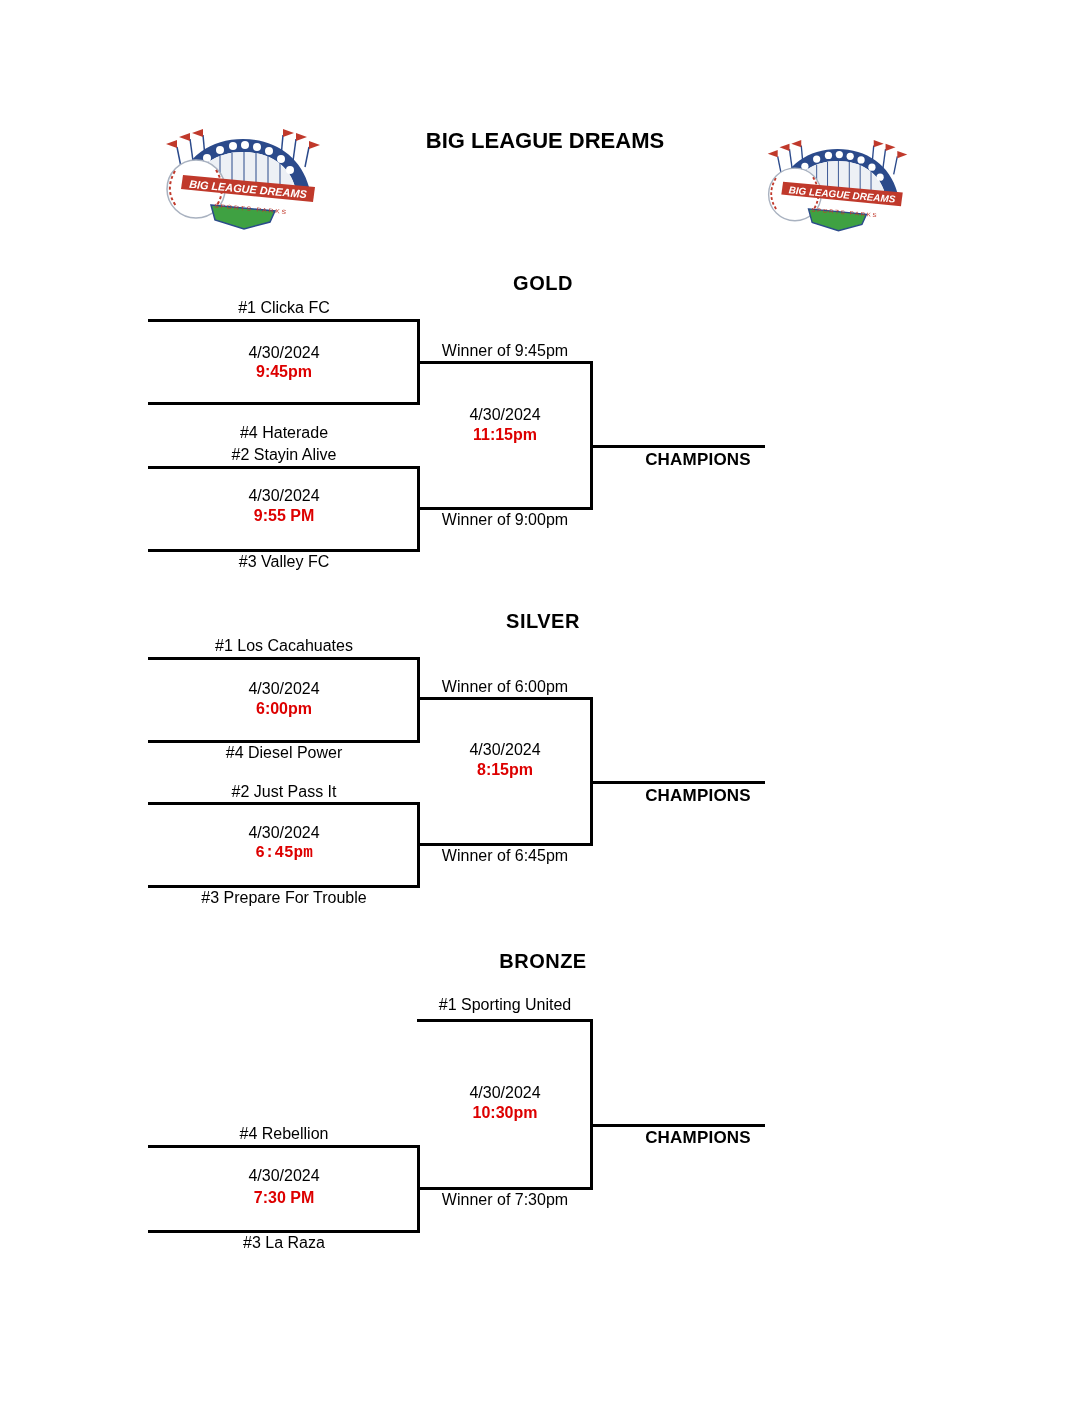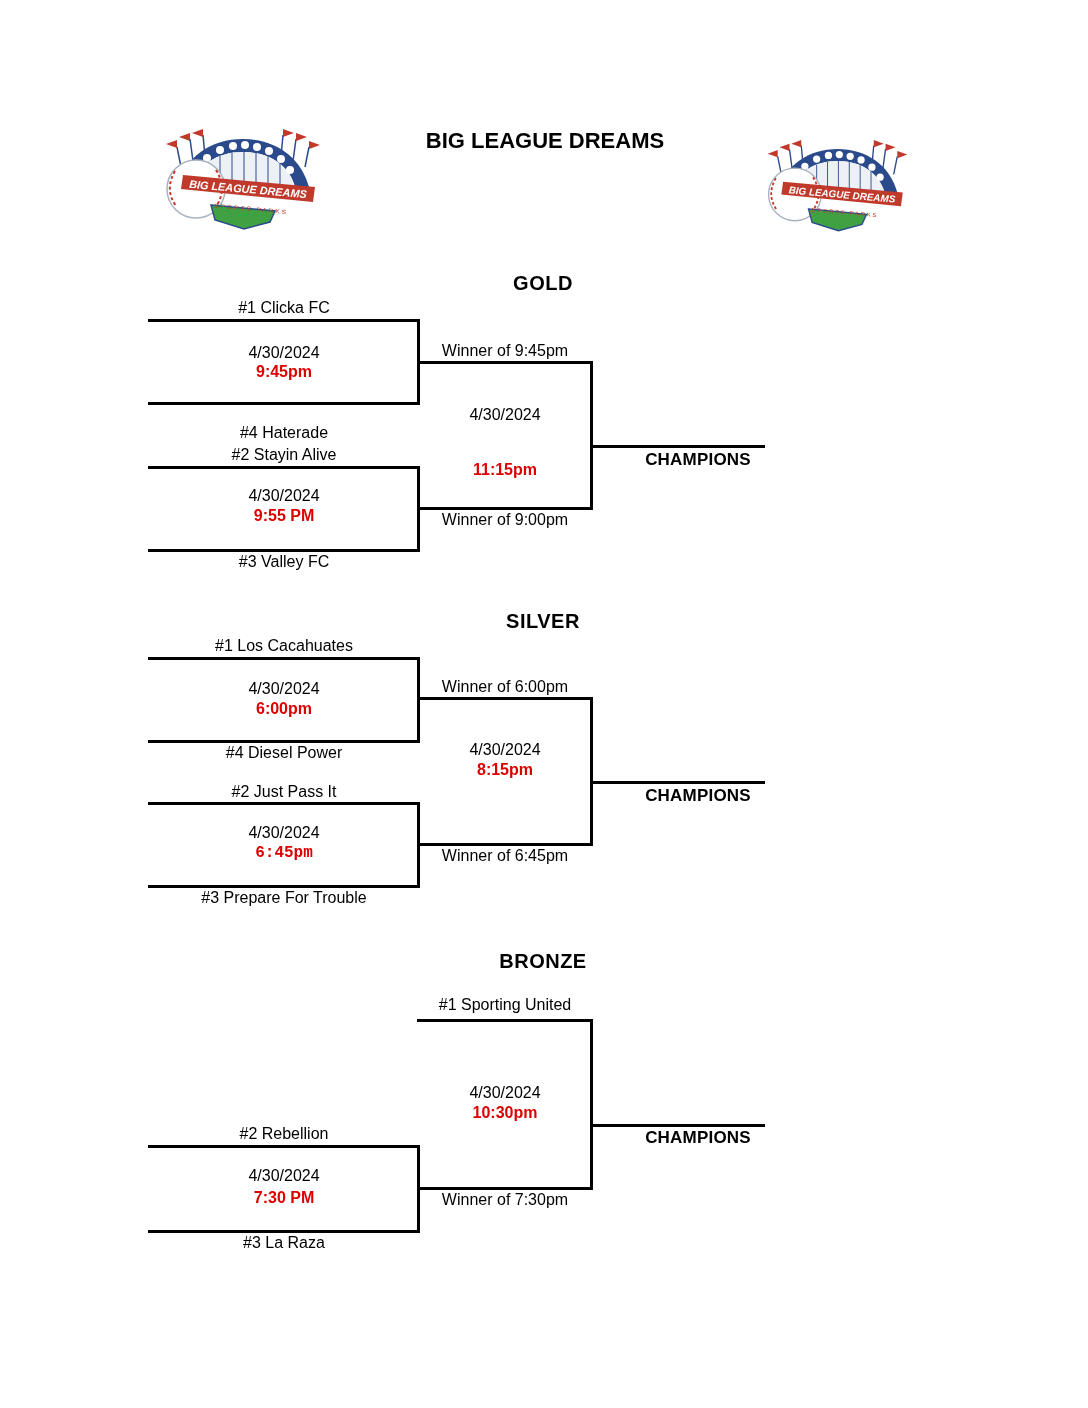--- a/index.html
+++ b/index.html
@@ -144,21 +144,21 @@
   <div class="hl" style="left:148px;top:466px;width:272px;"></div>
   <div class="lbl" style="left:148px;top:488px;width:272px;">4/30/2024</div>
   <div class="lbl time" style="left:148px;top:508px;width:272px;">9:55 PM</div>
   <div class="hl" style="left:148px;top:549px;width:272px;"></div>
   <div class="lbl" style="left:148px;top:554px;width:272px;">#3 Valley FC</div>
   <div class="vl" style="left:417px;top:466px;height:86px;"></div>
 
   <div class="lbl" style="left:420px;top:343px;width:170px;">Winner of 9:45pm</div>
   <div class="hl" style="left:417px;top:361px;width:176px;"></div>
   <div class="lbl" style="left:420px;top:407px;width:170px;">4/30/2024</div>
-  <div class="lbl time" style="left:420px;top:427px;width:170px;margin-top:35px;">11:15pm</div>
+  <div class="lbl time" style="left:420px;top:427px;width:170px;">11:15pm</div>
   <div class="hl" style="left:417px;top:507px;width:176px;"></div>
   <div class="lbl" style="left:420px;top:512px;width:170px;">Winner of 9:00pm</div>
   <div class="vl" style="left:590px;top:361px;height:149px;"></div>
 
   <div class="hl" style="left:590px;top:445px;width:175px;"></div>
   <div class="champ" style="left:593px;top:450px;width:172px;">CHAMPIONS</div>
 
   <div class="sec-title" style="left:418px;top:610px;width:250px;">SILVER</div>
 
   <div class="lbl" style="left:148px;top:638px;width:272px;">#1 Los Cacahuates</div>
@@ -193,21 +193,21 @@
   <div class="lbl" style="left:420px;top:997px;width:170px;">#1 Sporting United</div>
   <div class="hl" style="left:417px;top:1019px;width:176px;"></div>
 
   <div class="lbl" style="left:420px;top:1085px;width:170px;">4/30/2024</div>
   <div class="lbl time" style="left:420px;top:1105px;width:170px;">10:30pm</div>
   <div class="vl" style="left:590px;top:1019px;height:171px;"></div>
 
   <div class="hl" style="left:590px;top:1124px;width:175px;"></div>
   <div class="champ" style="left:593px;top:1128px;width:172px;">CHAMPIONS</div>
 
-  <div class="lbl" style="left:148px;top:1126px;width:272px;">#2 Rebellion</div>
+  <div class="lbl" style="left:148px;top:1126px;width:272px;">#4 Rebellion</div>
   <div class="hl" style="left:148px;top:1145px;width:272px;"></div>
   <div class="lbl" style="left:148px;top:1168px;width:272px;">4/30/2024</div>
   <div class="lbl time" style="left:148px;top:1190px;width:272px;">7:30 PM</div>
   <div class="hl" style="left:148px;top:1230px;width:272px;"></div>
   <div class="lbl" style="left:148px;top:1235px;width:272px;">#3 La Raza</div>
   <div class="vl" style="left:417px;top:1145px;height:88px;"></div>
 
   <div class="hl" style="left:417px;top:1187px;width:176px;"></div>
   <div class="lbl" style="left:420px;top:1192px;width:170px;">Winner of 7:30pm</div>
 

